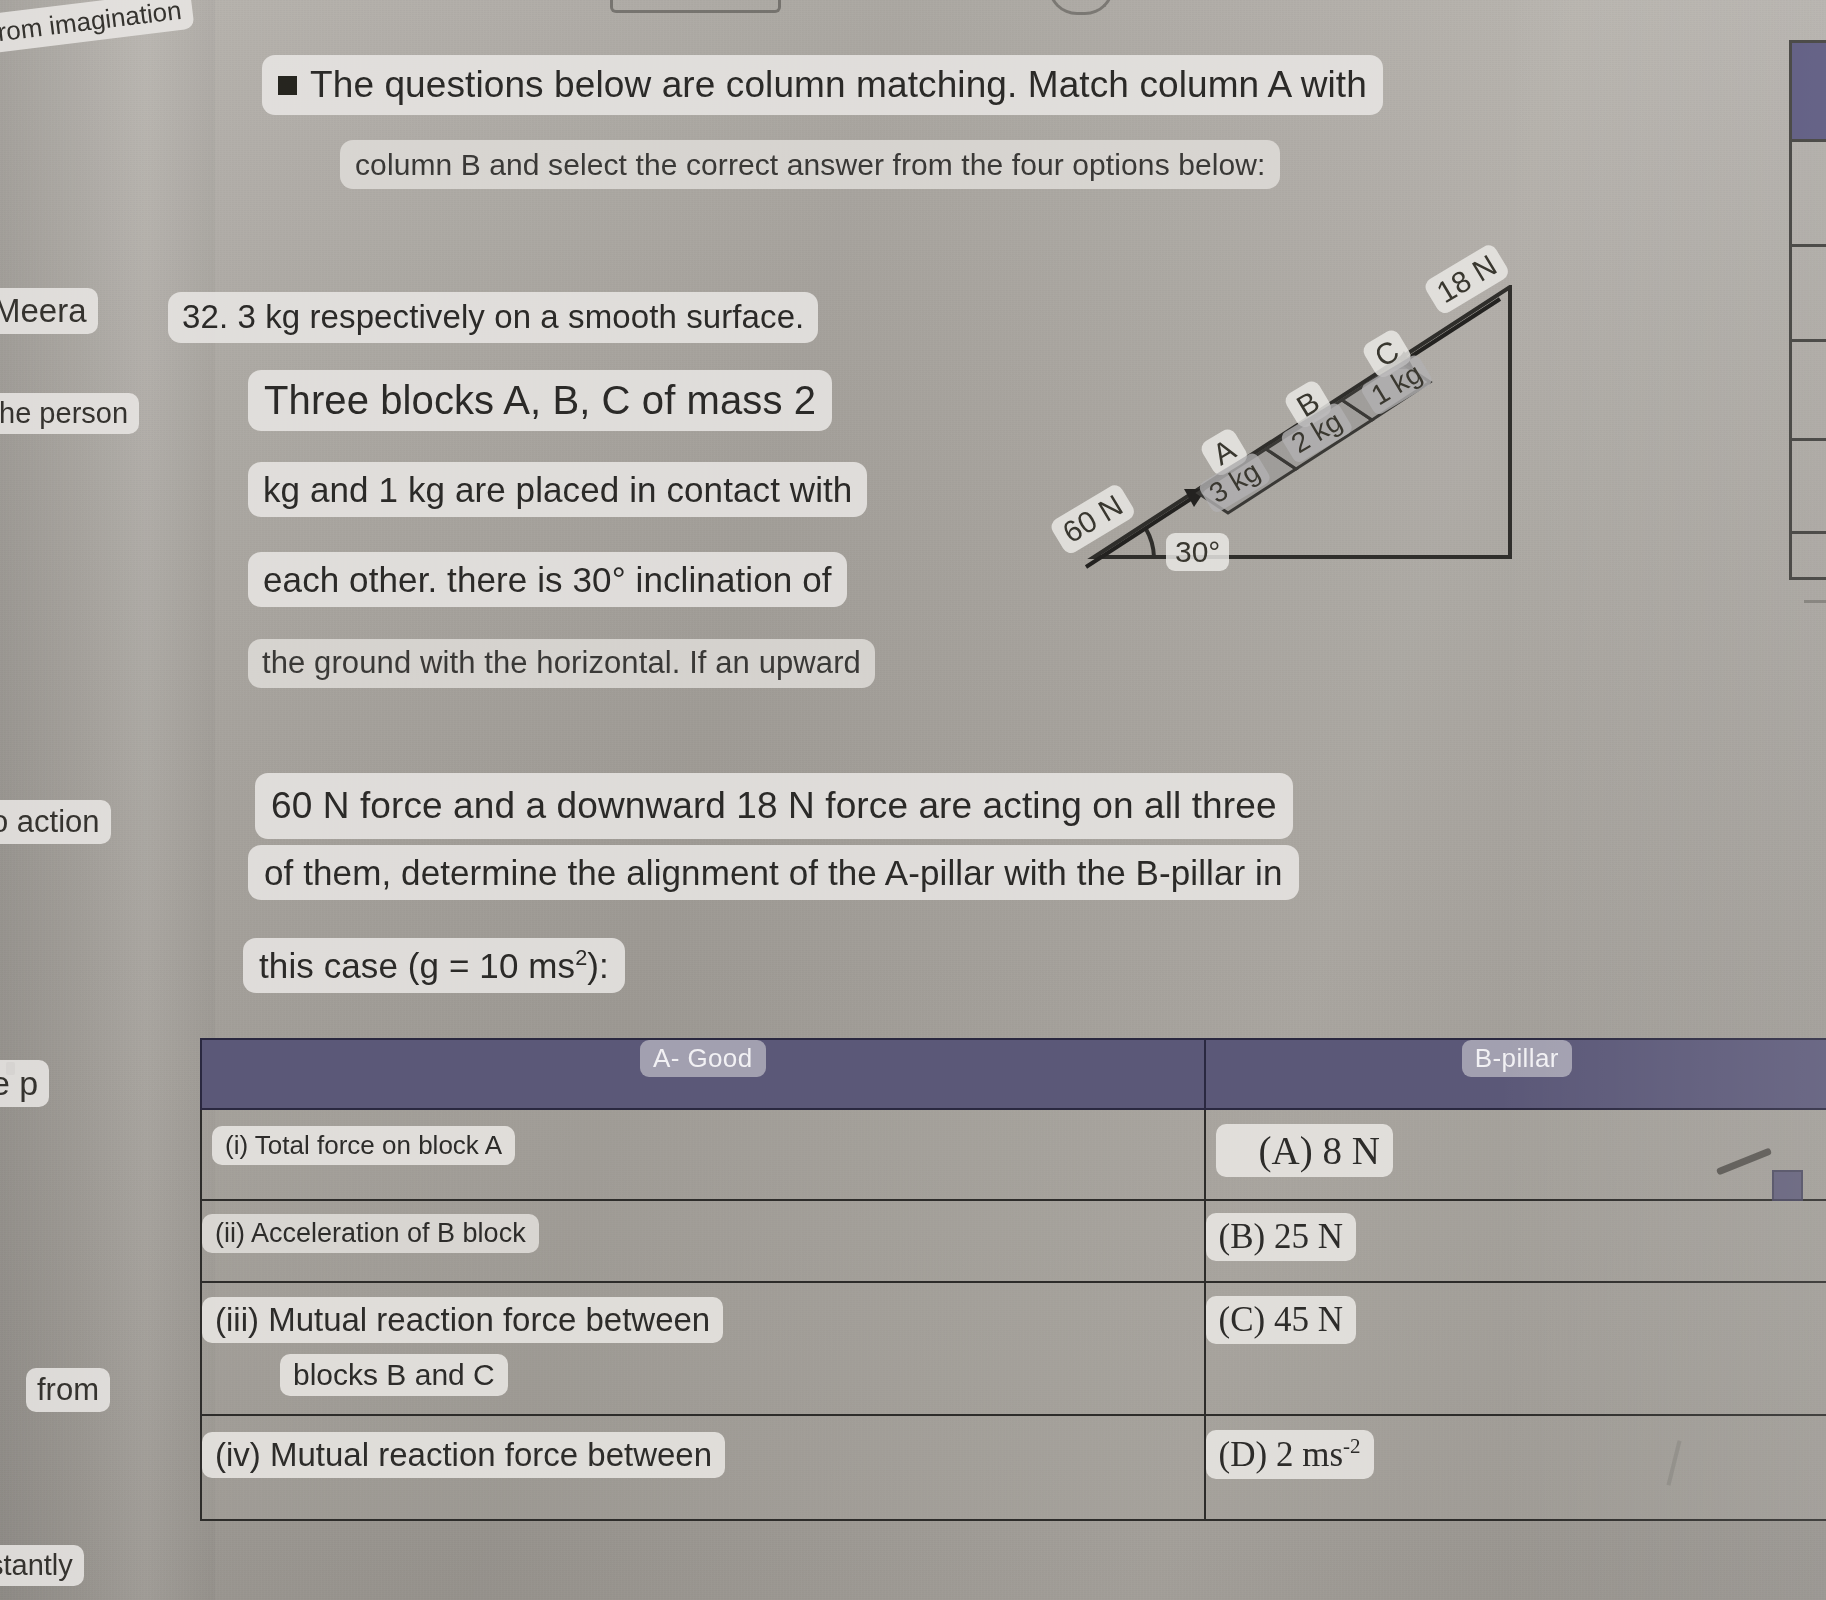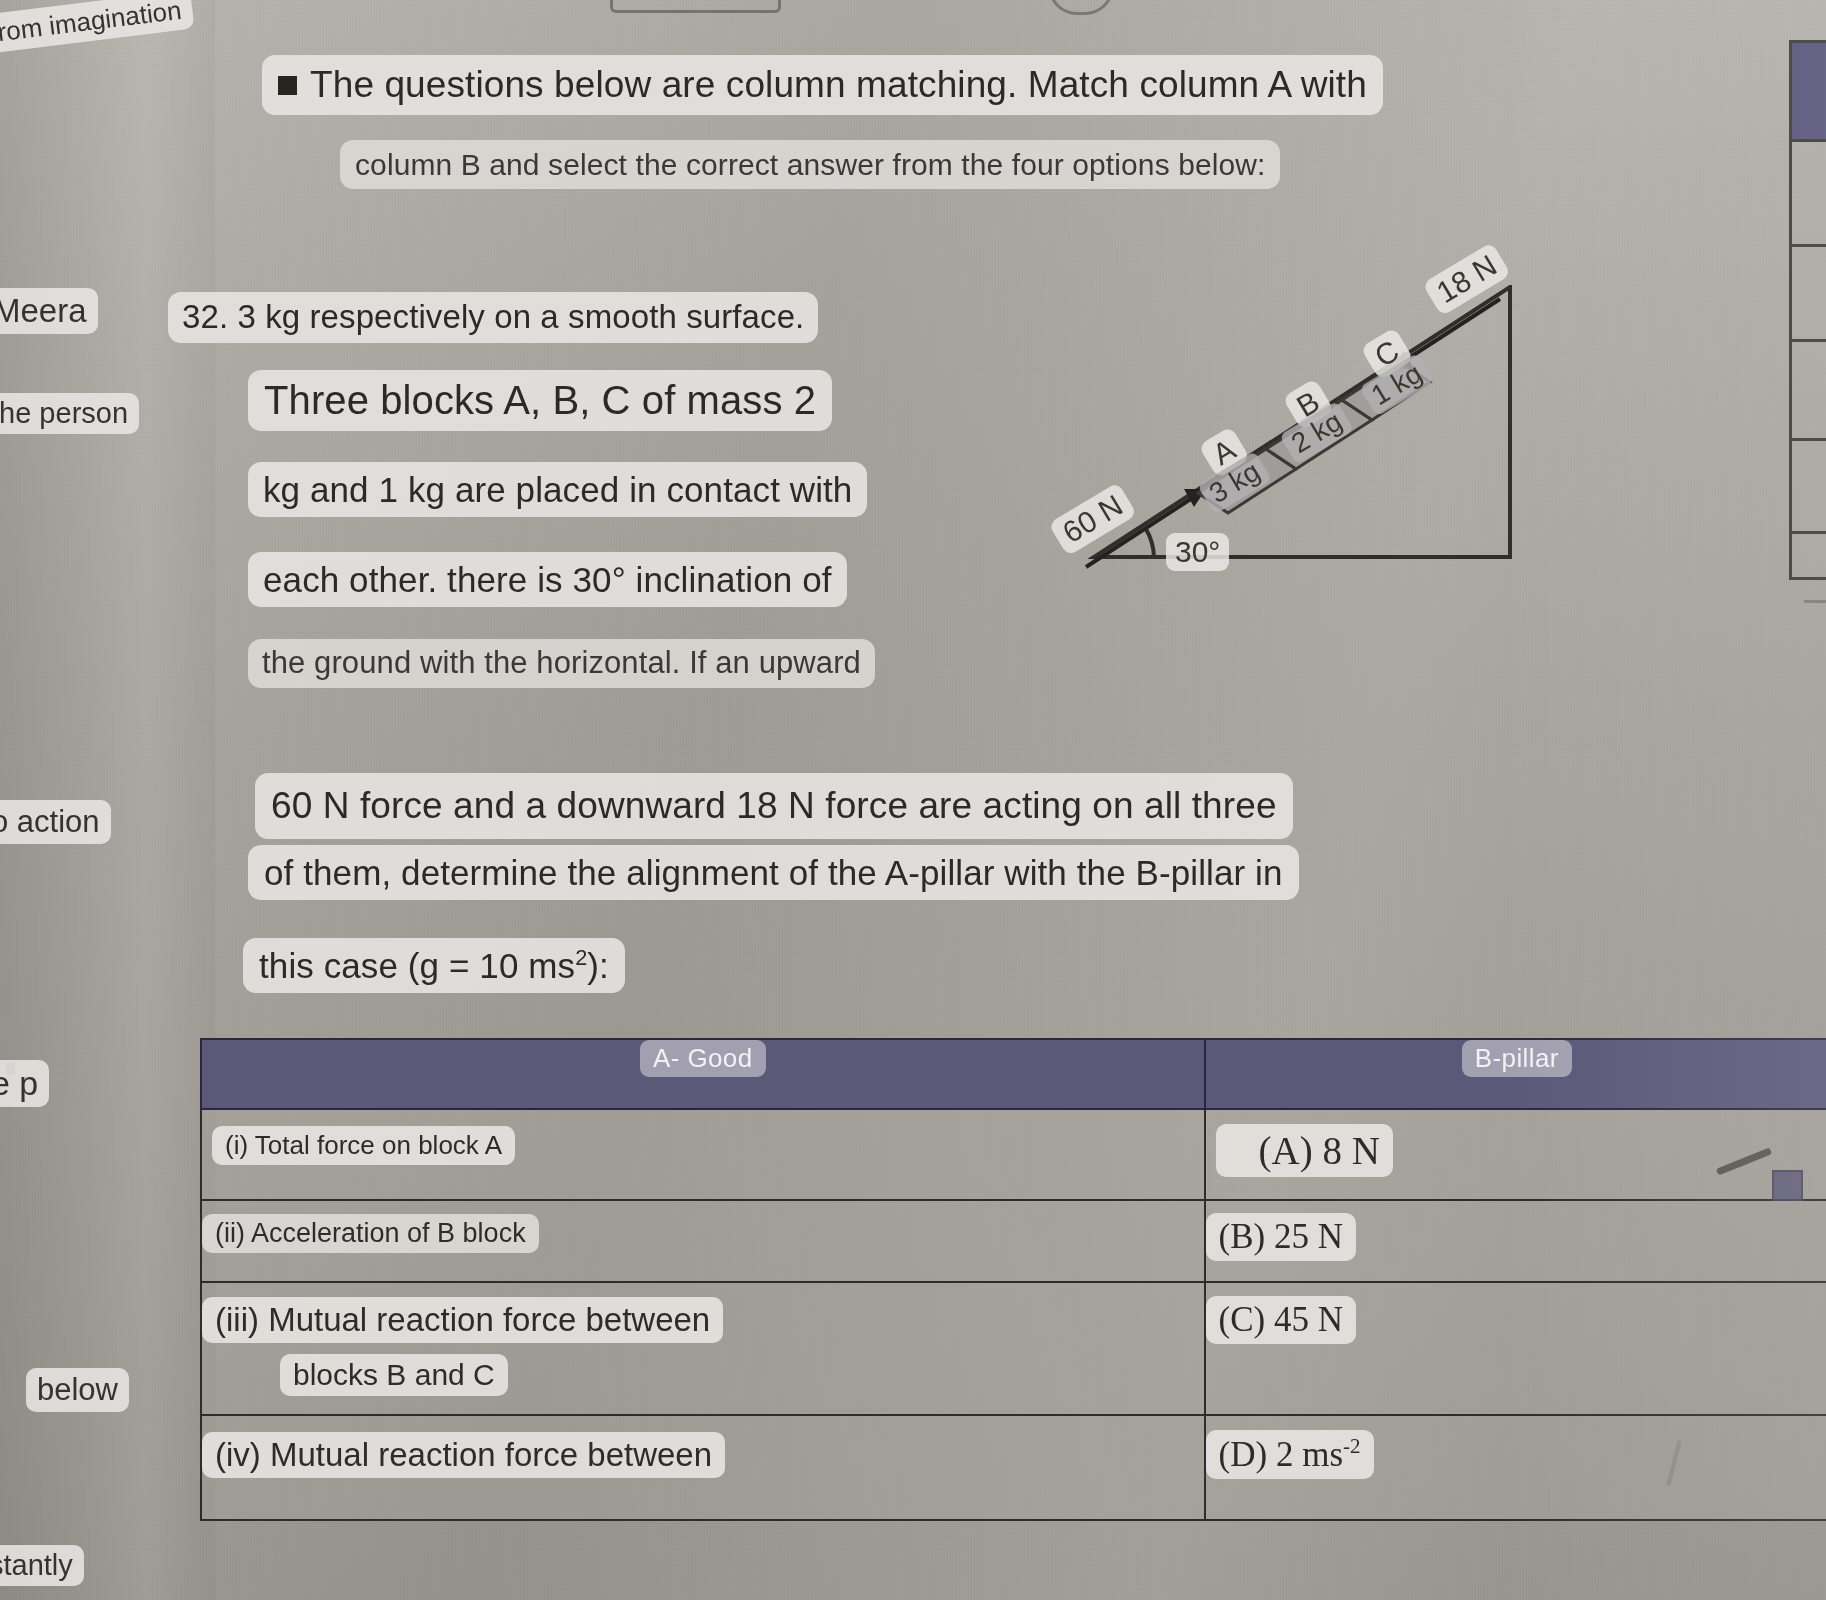--- a/index.html
+++ b/index.html
@@ -167,21 +167,21 @@
   <div id="top-curl"></div>
   <div id="right-tick"></div>
   <div id="bottom-tick"></div>
   <div id="left-dot"></div>
 
   <div class="frag" style="left:-14px;top:2px;font-size:26px;transform:rotate(-7deg);">rom imagination</div>
   <div class="frag" style="left:-18px;top:288px;font-size:33px;">Meera</div>
   <div class="frag" style="left:-20px;top:393px;font-size:29px;">the person</div>
   <div class="frag" style="left:-20px;top:800px;font-size:31px;">o action</div>
   <div class="frag" style="left:-20px;top:1060px;font-size:34px;">e p</div>
-  <div class="frag" style="left:26px;top:1368px;font-size:31px;">below</div>
+  <div class="frag" style="left:26px;top:1368px;font-size:31px;">from</div>
   <div class="frag" style="left:-22px;top:1545px;font-size:29px;">stantly</div>
 
   <div class="chip" id="intro-line1">
     <span class="bullet"></span><span>The questions below are column matching. Match column A with</span>
   </div>
   <div class="chip dim" id="intro-line2">column B and select the correct answer from the four options below:</div>
 
   <div class="chip" id="q-num">32. 3 kg respectively on a smooth surface.</div>
   <div class="chip" id="q-l2">Three blocks A, B, C of mass 2</div>
   <div class="chip" id="q-l3">kg and 1 kg are placed in contact with</div>

